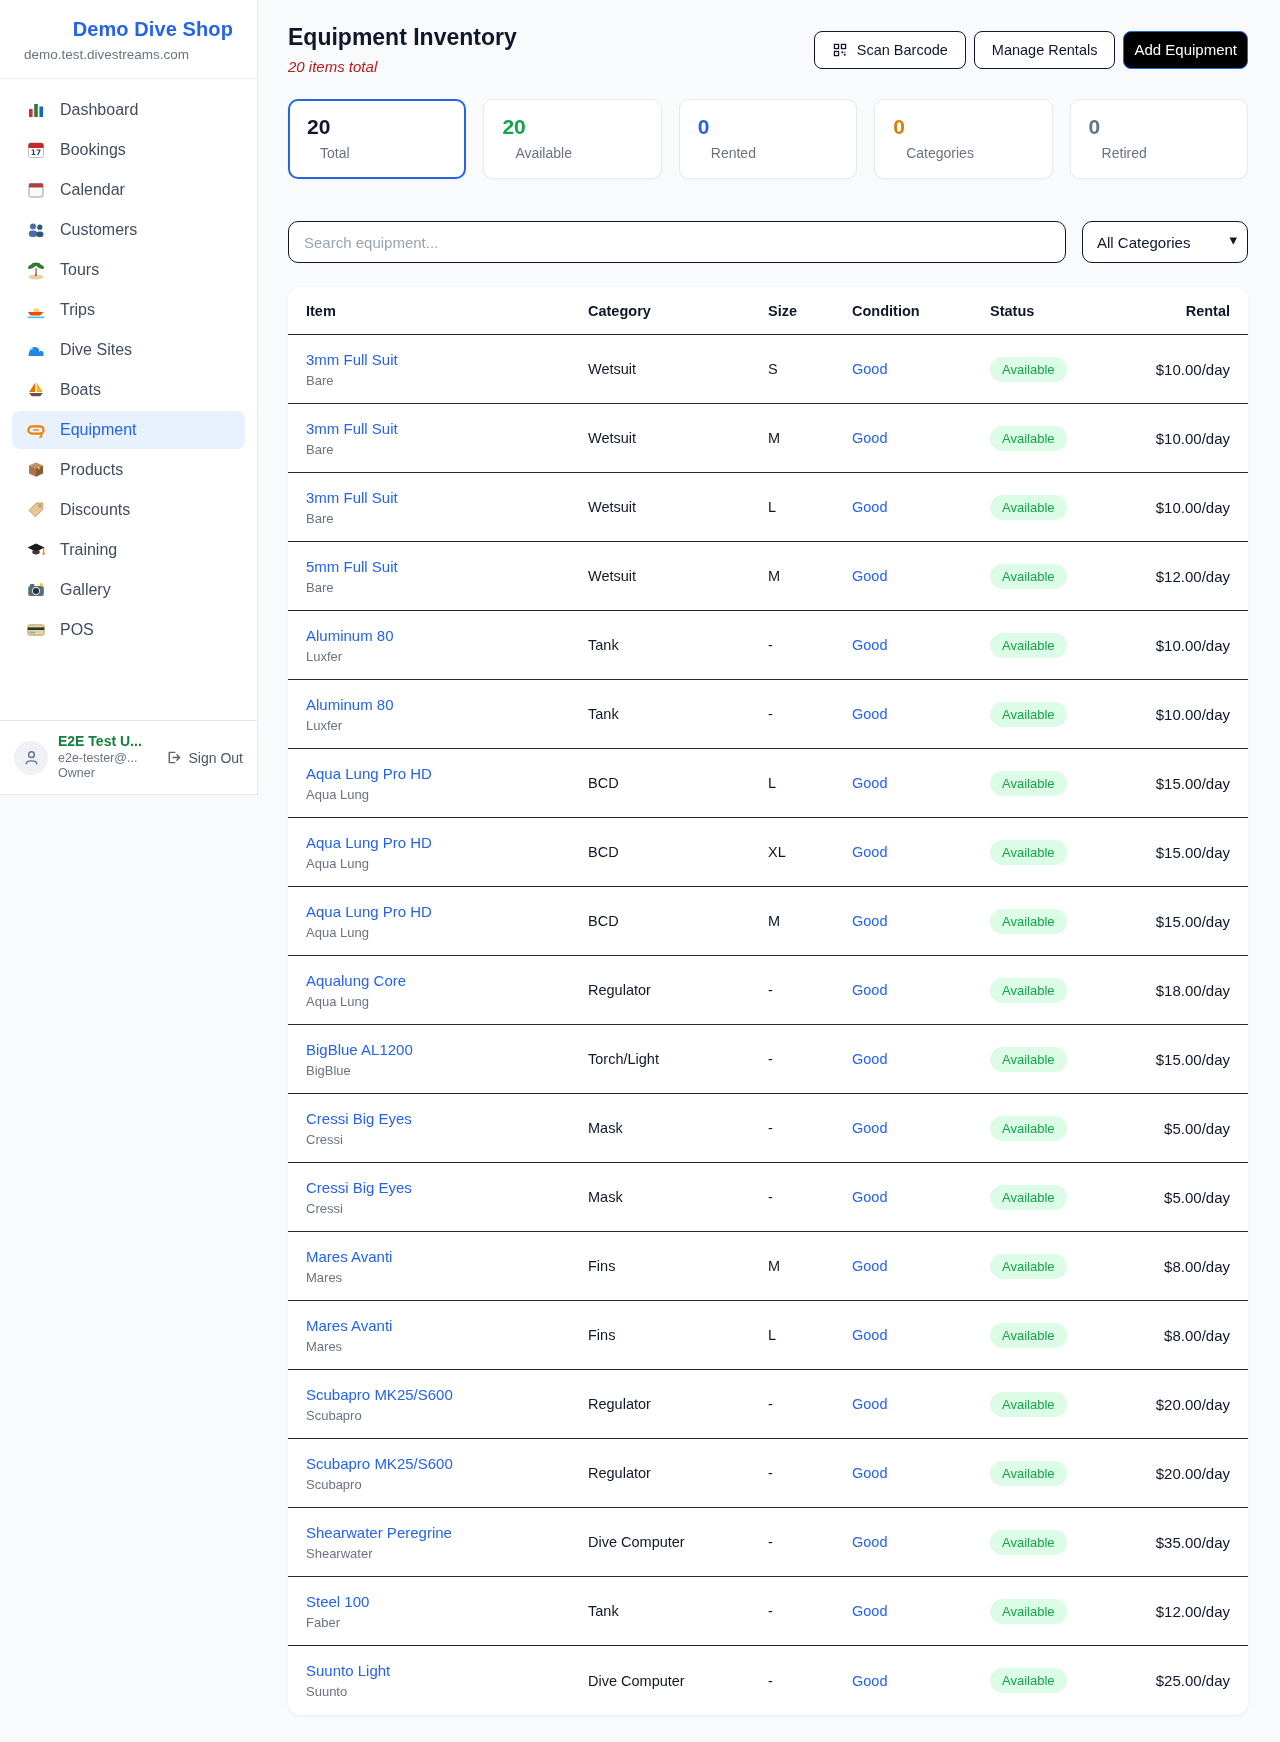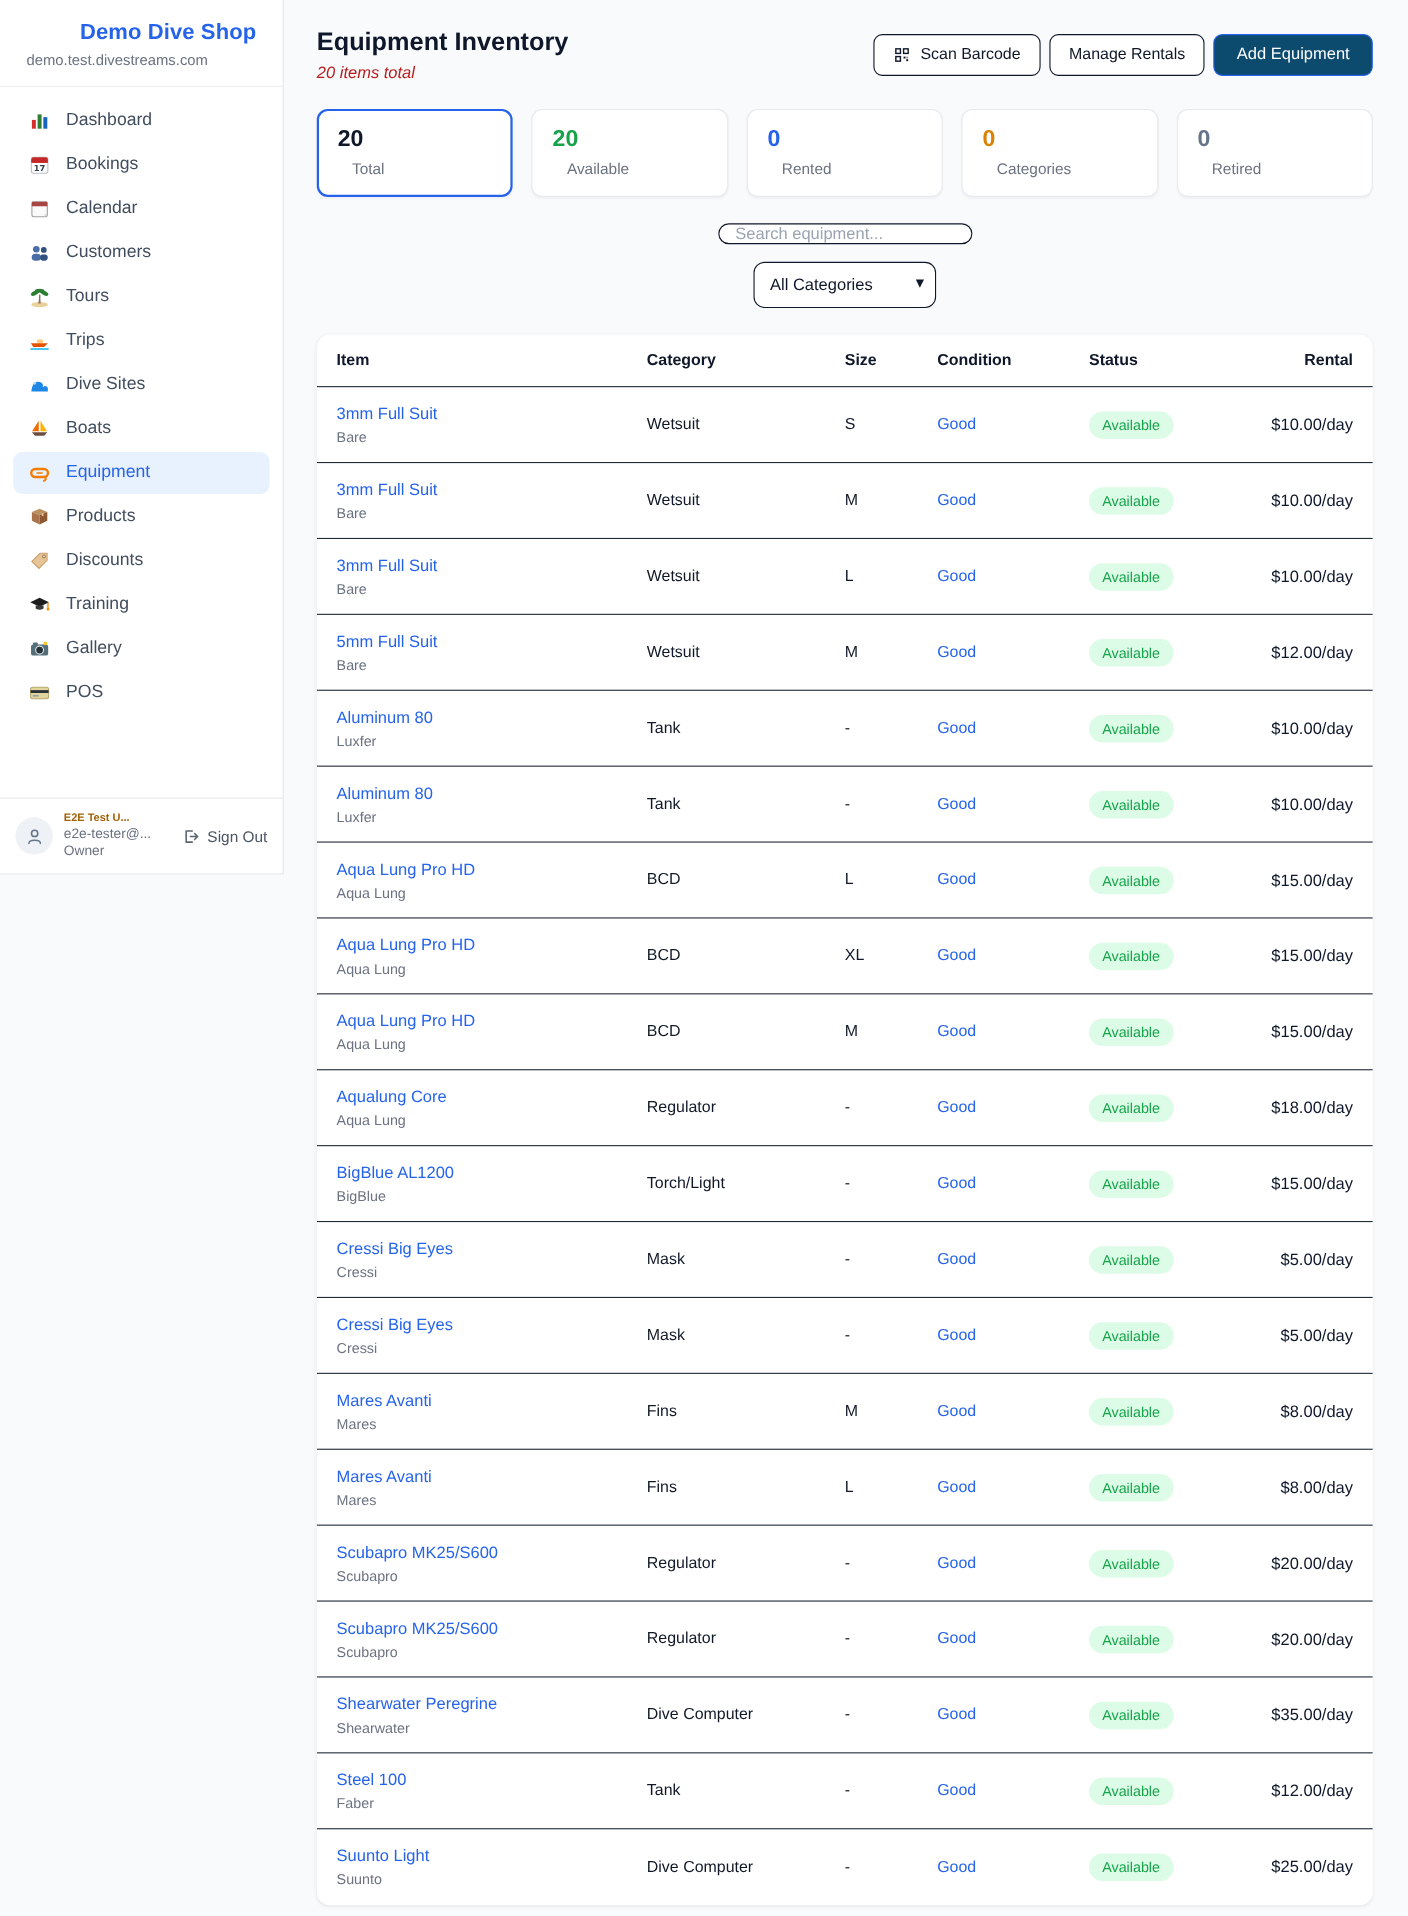--- a/index.html
+++ b/index.html
@@ -29,51 +29,51 @@
   .nav-icon { width:20px; height:20px; flex:0 0 20px; }
   .user-box {
     border-top:1px solid #e5e7eb; padding:12px 14px;
     display:flex; align-items:center; gap:10px;
   }
   .avatar {
     width:34px; height:34px; border-radius:50%; background:#eef2f6;
     display:flex; align-items:center; justify-content:center; flex:0 0 34px;
   }
   .user-meta { line-height:1.25; min-width:0; }
-  .user-name { font-size:10px; font-weight:700; color:#a16207; white-space:nowrap; }
+  .user-name { font-size:14px; font-weight:700; color:#15803d; white-space:nowrap;text-align:center; }
   .user-email,.user-role { font-size:12.5px; color:#6b7280; white-space:nowrap; }
   .signout { margin-left:auto; display:flex; align-items:center; gap:7px;
     font-size:14px; color:#4b5563; cursor:pointer; white-space:nowrap; }
 
   
   .main { margin-left:258px; padding:24px 32px 28px 30px; }
   .page-head { display:flex; align-items:center; justify-content:space-between; }
   .page-title { font-size:23px; font-weight:700; color:#0f172a; }
   .page-sub { font-size:15px; color:#b91c1c; margin-top:7px;font-style:italic; }
   .head-actions { display:flex; gap:8px; align-items:center; }
   .btn {
     display:flex; align-items:center; gap:9px; height:38px; padding:0 17px;
     background:#fff; border:1.4px solid #0f172a; border-radius:8px;
     font-size:14.5px; font-weight:500; color:#0f172a; cursor:pointer;
     font-family:inherit;
   }
-  .btn-primary { background:#0c4a6e; border-color:#2563eb; color:#fff; font-size:15px; padding:0 20px; }
+  .btn-primary { background:#000000; border-color:#2563eb; color:#fff; font-size:15px; padding:0 10px; }
 
   
   .stats { display:flex; gap:17px; margin-top:24px;justify-content:flex-end; }
   .stat-card {
     flex:1; background:#fff; border:1px solid #e8eaee; border-radius:10px;
     padding:15px 18px 17px; box-shadow:0 1px 2px rgba(15,23,42,.04); cursor:pointer;
   }
   .stat-card.active { border:2px solid #2563eb; padding:14px 17px 16px; }
   .stat-value { font-size:21px; font-weight:700; }
   .stat-label { font-size:14px; color:#6b7280; margin-top:6px;margin-left:13px; }
 
   
-  .filters { display:flex; gap:16px; margin-top:24px; align-items:center;flex-direction:column; }
+  .filters { display:flex; gap:16px; margin-top:42px; align-items:center; }
   .search-input {
     flex:1; height:42px; border:1.4px solid #0f172a; border-radius:10px;
     padding:0 15px; font-size:15px; font-family:inherit; background:#fff; color:#0f172a;
   }
   .search-input::placeholder { color:#9aa3af; }
   .select-wrap { position:relative; width:166px; }
   .category-select {
     width:100%; height:42px; border:1.4px solid #0f172a; border-radius:10px;
     background:#fff; font-size:15px; font-weight:500; color:#0f172a;
     padding:0 30px 0 14px; appearance:none; -webkit-appearance:none; font-family:inherit; cursor:pointer;

